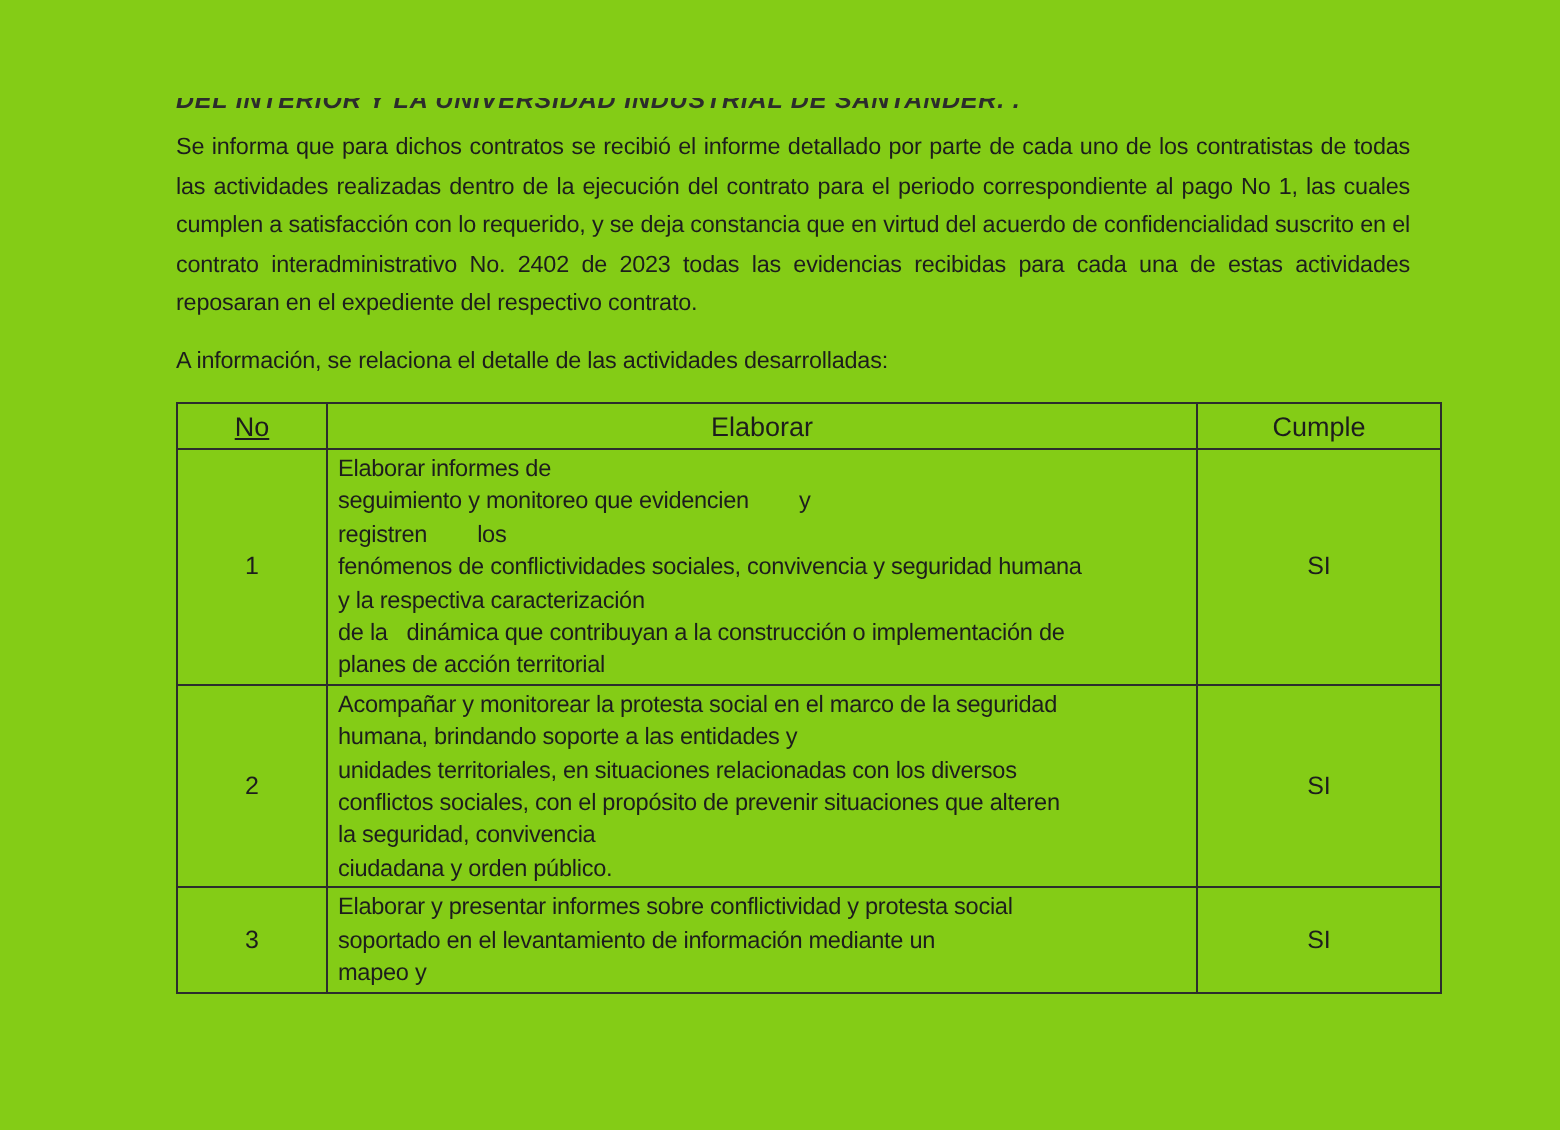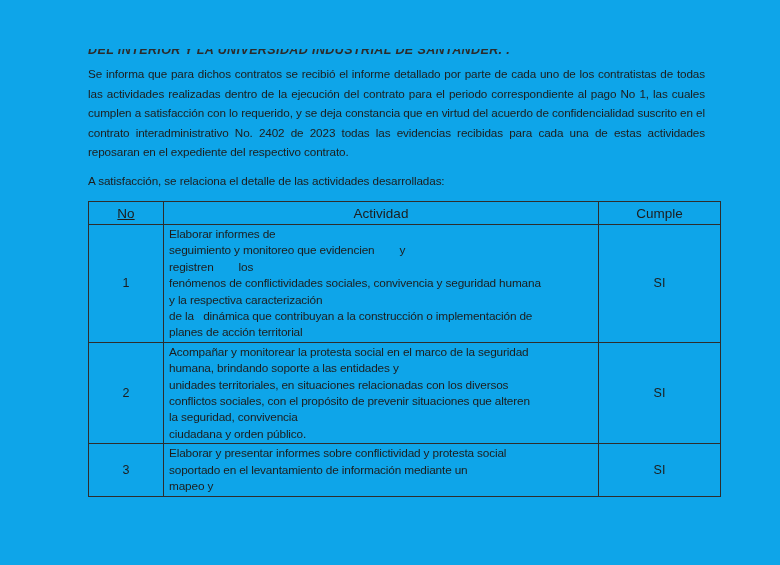--- a/index.html
+++ b/index.html
@@ -1,20 +1,20 @@
 <!DOCTYPE html>
 <html><head>
 <meta charset="utf-8">
 <style>
   html, body { margin: 0; padding: 0; background: #ffffff; }
   .page {
     position: relative;
     width: 780px;
     height: 565px;
-    background: #0ea5e9;
+    background: #84cc16;
     overflow: hidden;
     font-family: "Liberation Sans", "DejaVu Sans", sans-serif;
     color: #1d1d1d;
   }
   .content {
     position: absolute;
     left: 88px;
     top: 49px;
     width: 617px;
   }
@@ -83,27 +83,27 @@
 
 <div class="page">
   <div class="content">
 
     <div class="clipped-line">
       <span class="clipped-text">DEL INTERIOR Y LA UNIVERSIDAD INDUSTRIAL DE SANTANDER. .</span>
     </div>
 
     <p class="para para-informe">Se informa que para dichos contratos se recibió el informe detallado por parte de cada uno de los contratistas de todas las actividades realizadas dentro de la ejecución del contrato para el periodo correspondiente al pago No 1, las cuales cumplen a satisfacción con lo requerido, y se deja constancia que en virtud del acuerdo de confidencialidad suscrito en el contrato interadministrativo No. 2402 de 2023 todas las evidencias recibidas para cada una de estas actividades reposaran en el expediente del respectivo contrato.</p>
 
-    <p class="para para-continuacion">A satisfacción, se relaciona el detalle de las actividades desarrolladas:</p>
+    <p class="para para-continuacion">A información, se relaciona el detalle de las actividades desarrolladas:</p>
 
     <table class="activities">
       <thead>
         <tr>
           <th class="col-no">No</th>
-          <th class="col-act">Actividad</th>
+          <th class="col-act">Elaborar</th>
           <th class="col-cumple">Cumple</th>
         </tr>
       </thead>
       <tbody>
         <tr>
           <td class="no-cell">1</td>
           <td class="activity-cell">Elaborar informes de
 seguimiento y monitoreo que evidencien        y
 registren        los
 fenómenos de conflictividades sociales, convivencia y seguridad humana

